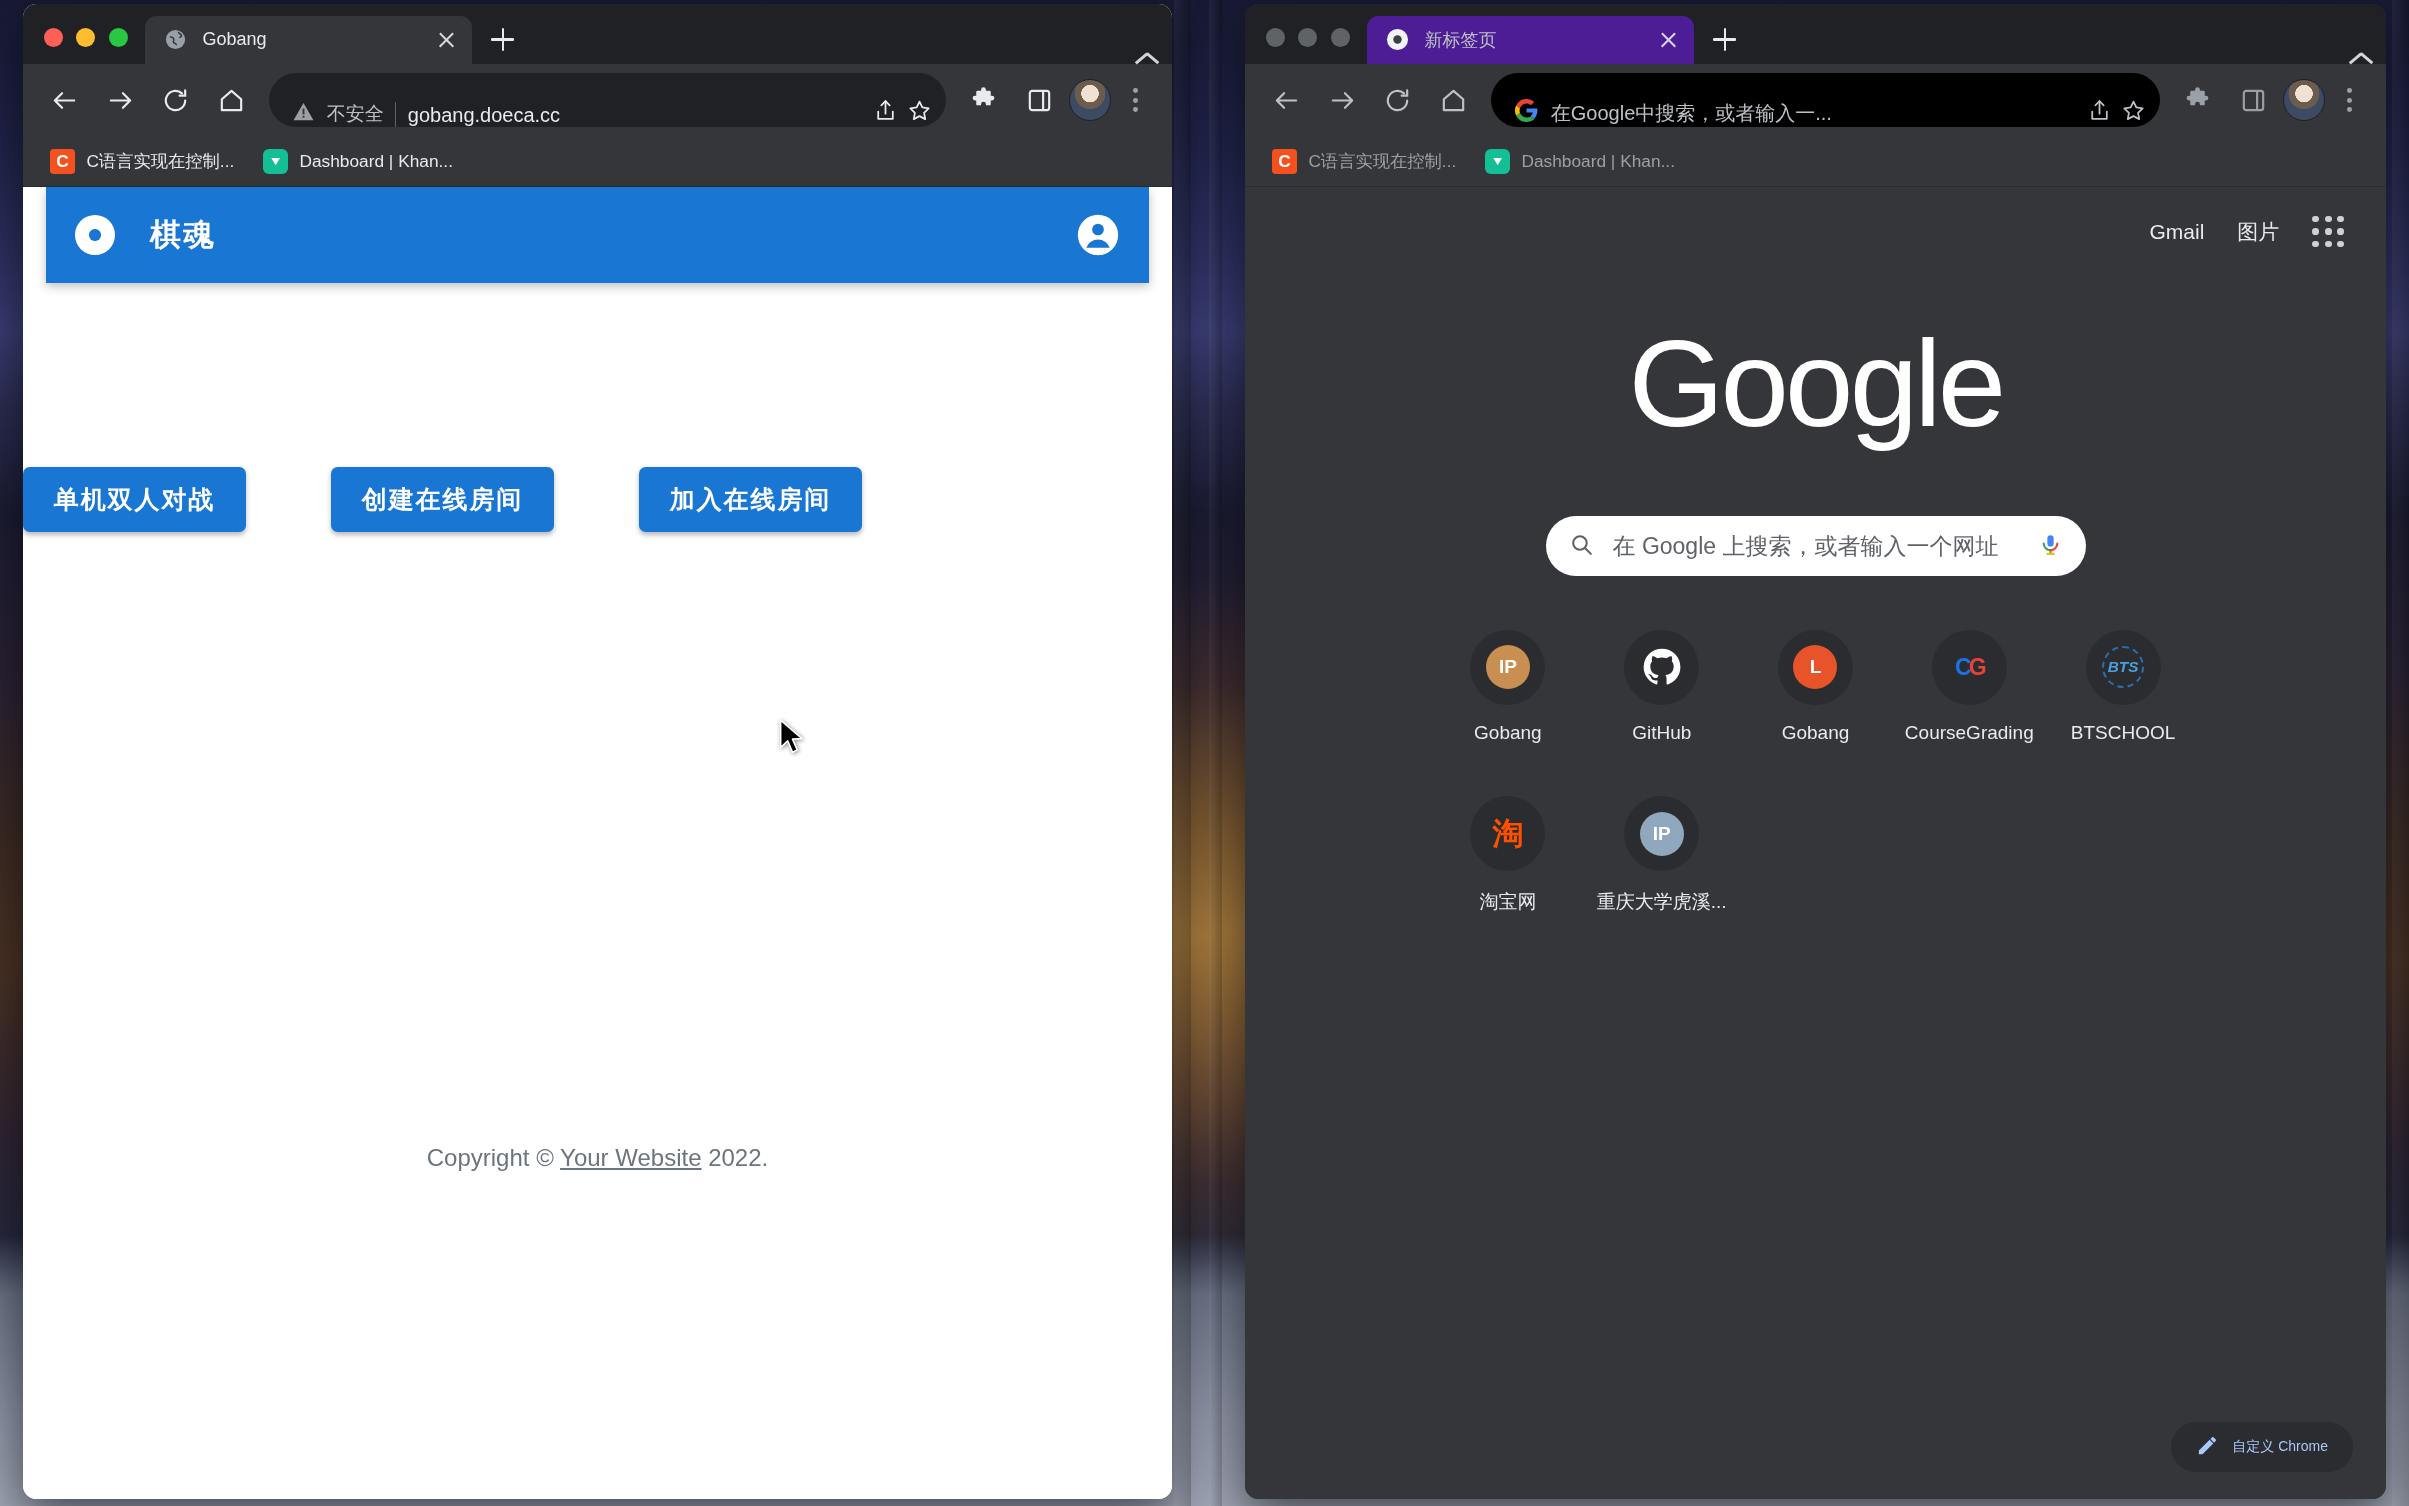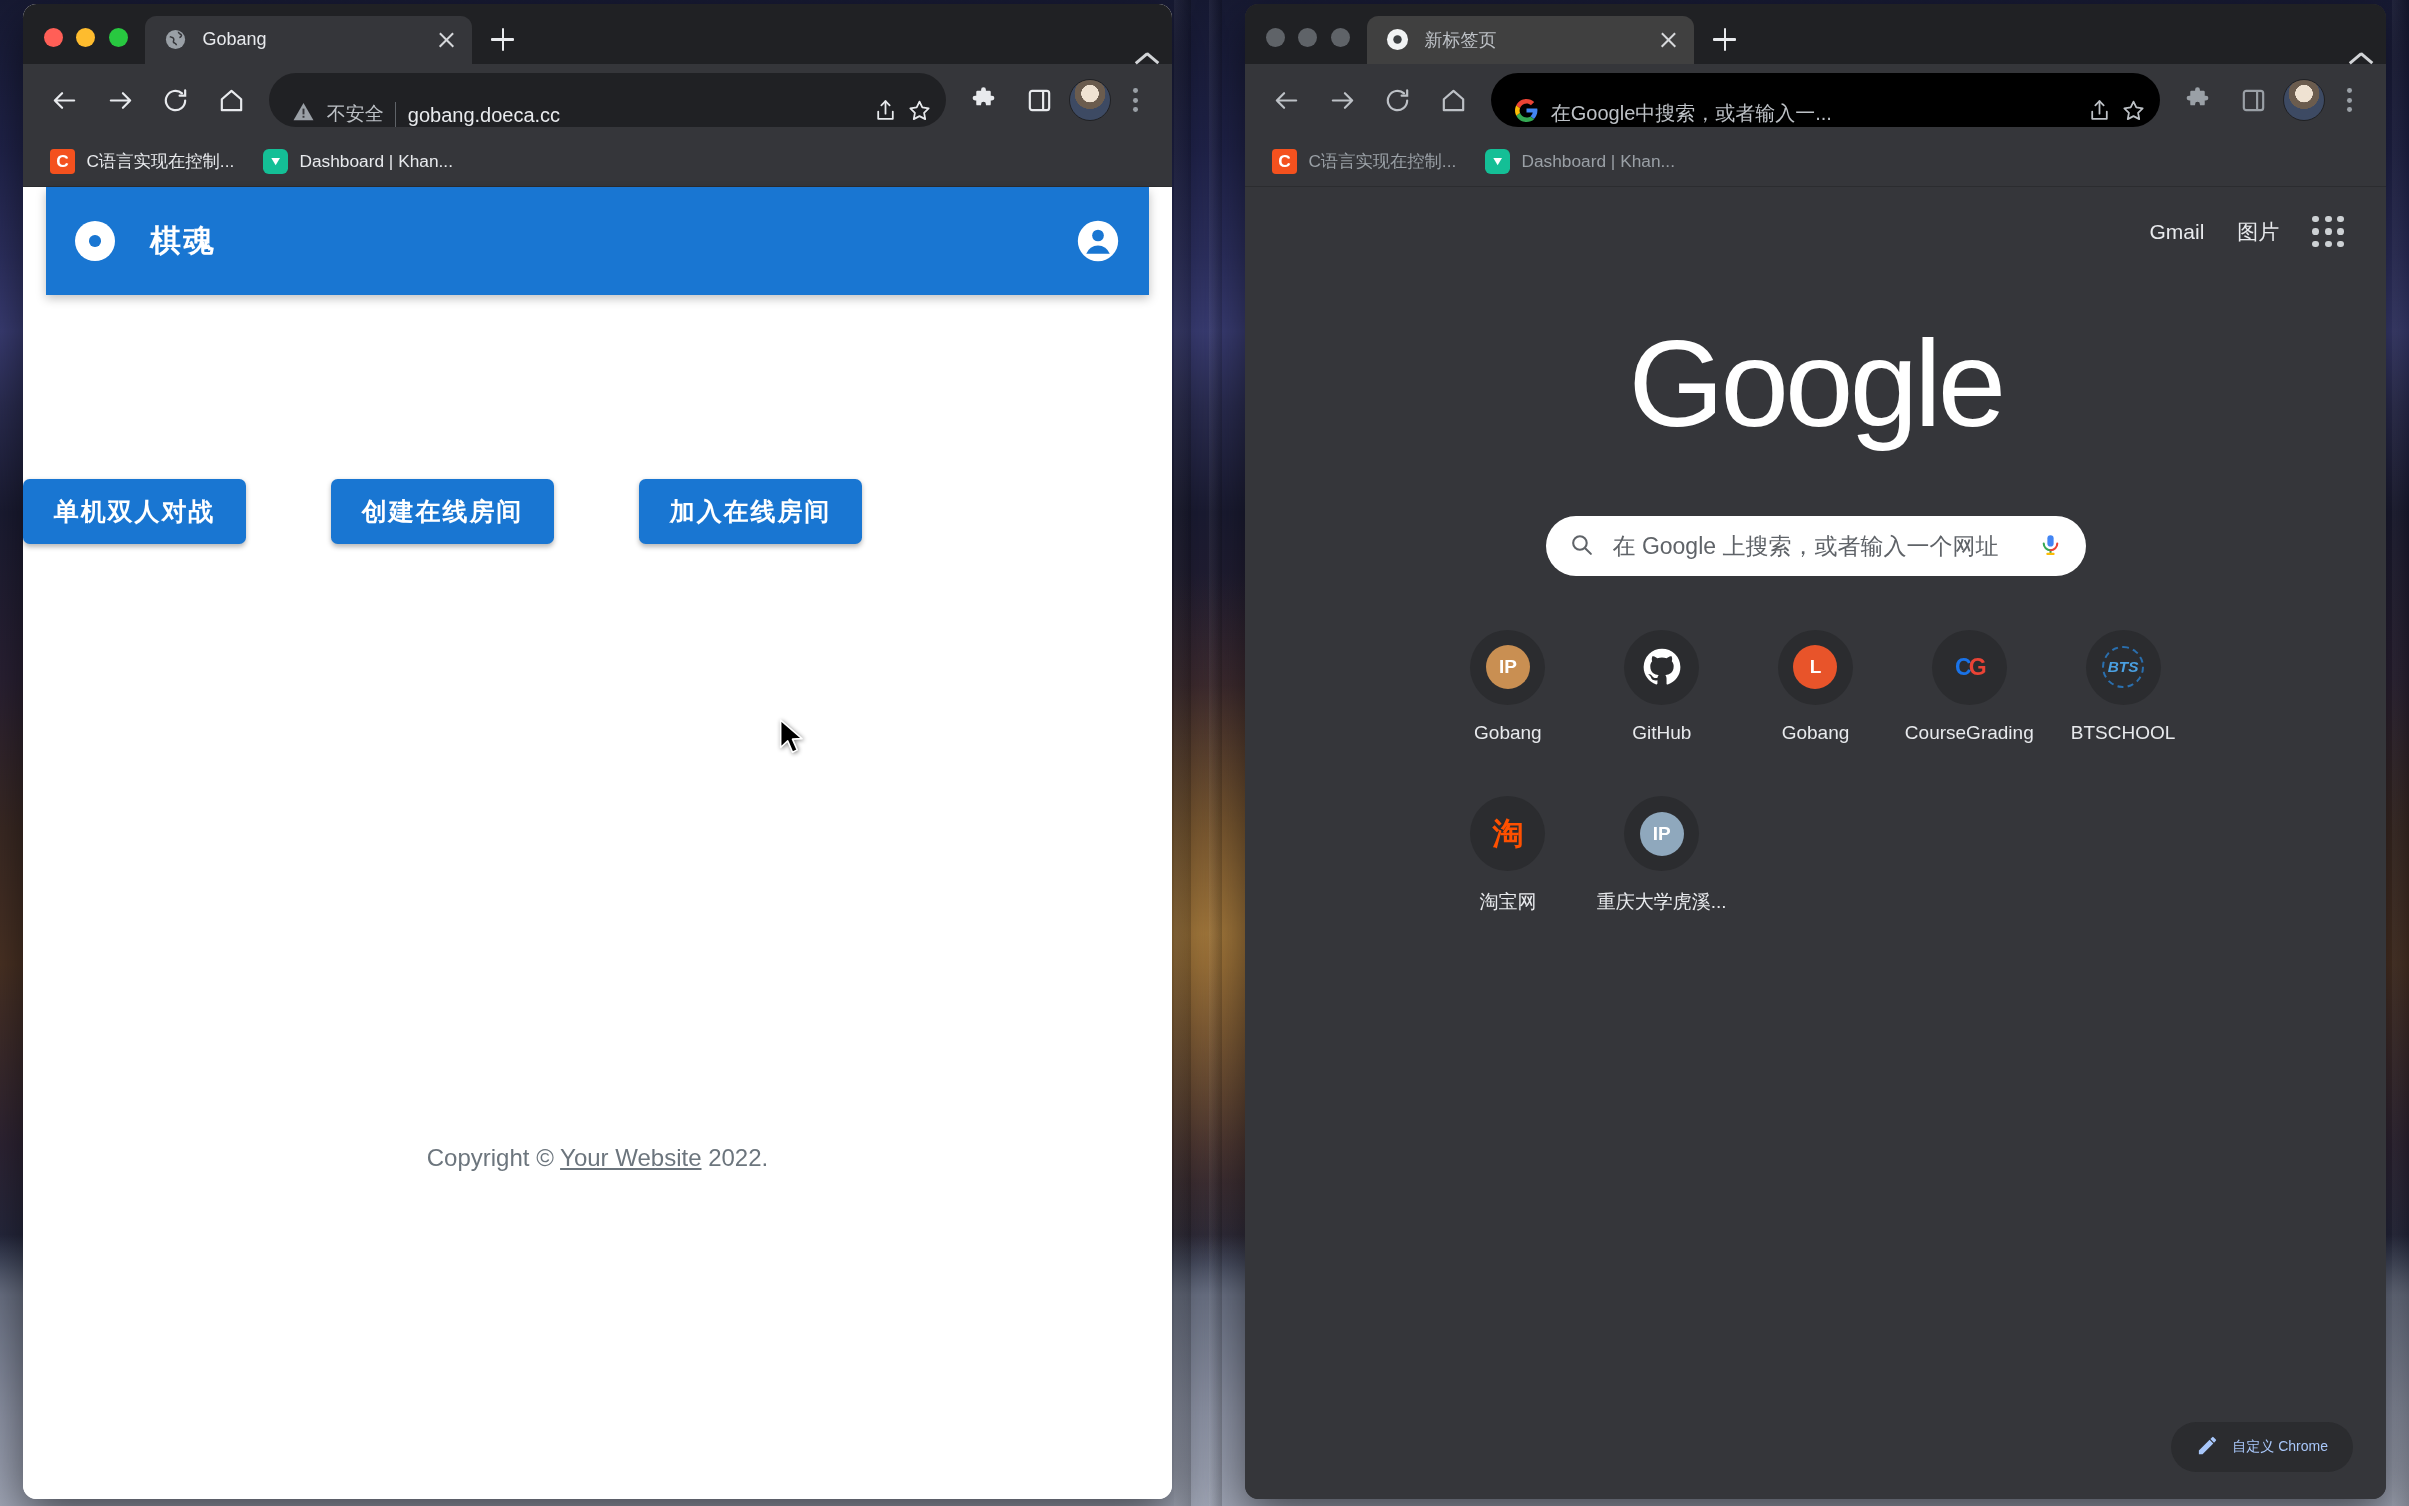--- a/index.html
+++ b/index.html
@@ -119,21 +119,21 @@
   .kebab { width: 42px; height:42px; display:flex; flex-direction:column;
            align-items:center; justify-content:center; gap:4.8px; flex:0 0 42px;}
   .kebab i { width:4.8px; height:4.8px; border-radius:50%; background:#9aa0a6; display:block;}
 
   
   #win-left { left: 23px; top: 3.8px; width: 1149px; height: 1495px; background:#fff; }
   #win-left .tabstrip { background:#202124; }
   .page-white { background:#fff; height: calc(100% - 60px - 73px - 50px); position:relative; }
 
   .appbar {
-    margin: 0 23px; height: 108px; background:#1976d2;
+    margin: 0 23px; height: 96px; background:#1976d2;
     display:flex; align-items:center; padding: 0 29px; gap: 35px;
     box-shadow: 0 3.8px 9.6px rgba(0,0,0,0.25);
   }
   .appbar-logo { width:40px; height:40px; border-radius:50%; background:#fff;
                  display:flex; align-items:center; justify-content:center; flex:0 0 40px;}
   .appbar-logo i { width:11.5px;height:11.5px;border-radius:50%;background:#1976d2;display:block;}
   .appbar-title { color:#fff; font-size:31px; font-weight:bold; letter-spacing:1.9px;}
   .appbar-user { margin-left:auto; width:44px; height:44px; }
 
   .gb-buttons { display:flex; flex-direction:row; align-items:center; gap:85px;
@@ -146,21 +146,21 @@
     font-family: "Liberation Sans", sans-serif;
   }
   .copyright {
     position:absolute; left:0; right:0; top: 957px; text-align:center;
     color:#6c757d; font-size:24px;
   }
   .copyright a { color:#6c757d; text-decoration: underline; }
 
   
   #win-right { left: 1245px; top: 3.8px; width: 1141px; height: 1495px; background:#35363a; }
-  #win-right .tab { background:#404040; }
+  #win-right .tab { background:#4c1d95; }
   #win-right .tab-title { color:#bdc1c6; }
   #win-right .bm-label { color:#9aa0a6; }
   #win-right .dot { background:#5f6368 !important; }
 
   .ntp {
     background:#35363a; height: calc(100% - 60px - 73px - 50px);
     position:relative; overflow:hidden;
   }
   .ntp-top { display:flex; align-items:center; justify-content:flex-end;
              gap: 33px; padding: 29px 42px 0 0; }

